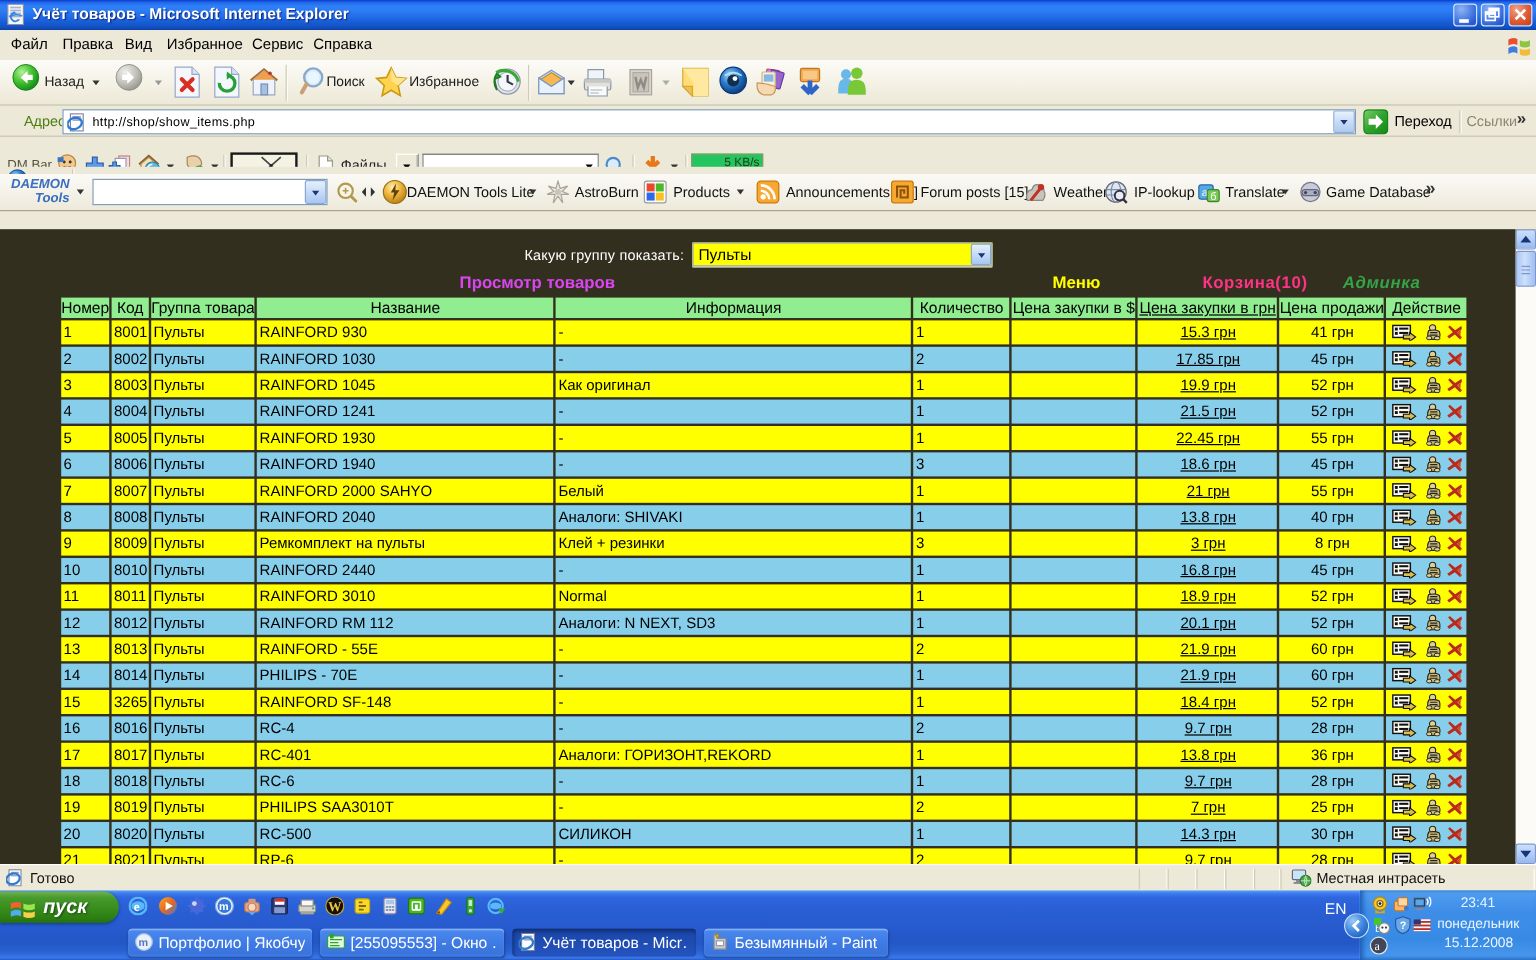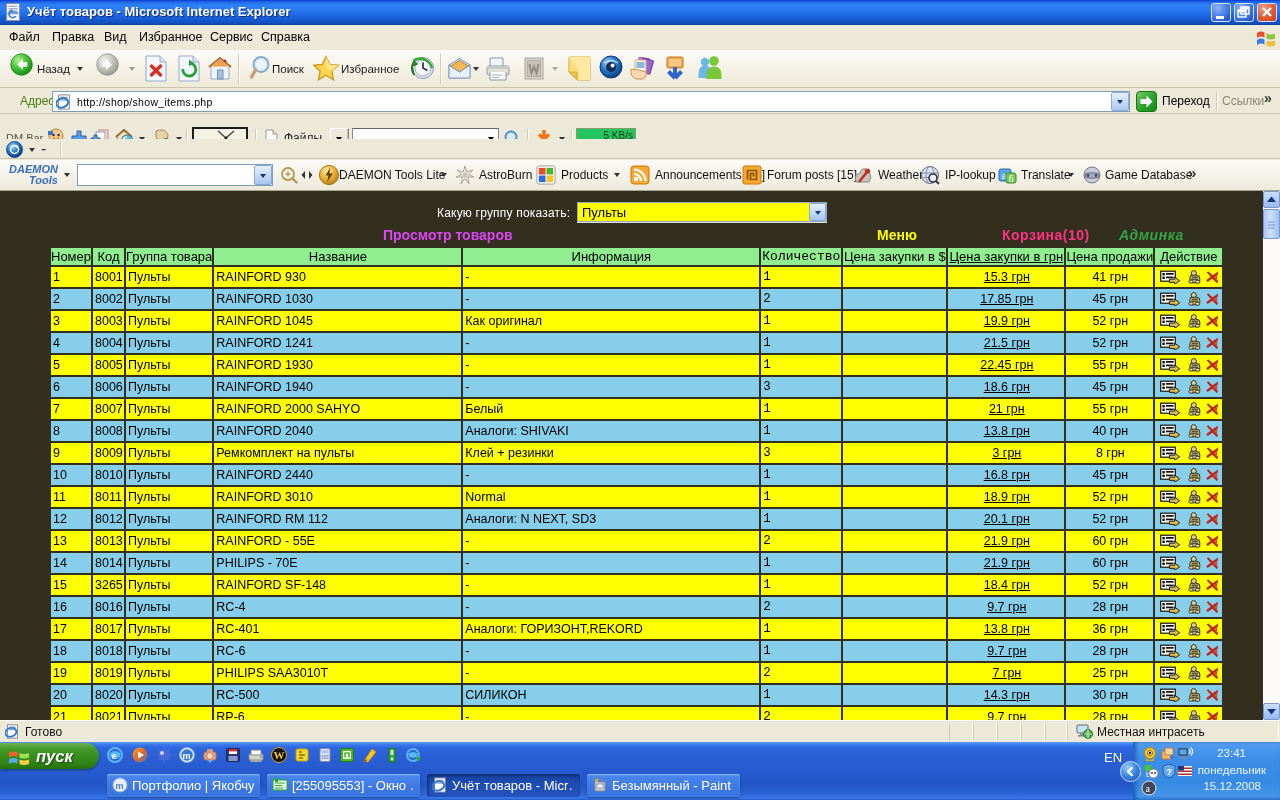--- a/index.html
+++ b/index.html
@@ -23,40 +23,40 @@
 .vsep{position:absolute;width:2px;border-left:1px solid #CFCBB8;border-right:1px solid #FDFDF8;}
 
 #addrbar{position:absolute;left:0;top:89px;width:1280px;height:25px;background:#ECE9D8;border-bottom:1px solid #C8C4B0;font-size:12px;}
 #addrinput{position:absolute;left:52px;top:2px;width:1078px;height:21px;background:#fff;border:1px solid #7f9db9;}
 #addrdrop{position:absolute;right:0px;top:0px;width:18px;height:19px;background:linear-gradient(180deg,#E9F2FD,#C9DCF5 50%,#ADC8EE);border:1px solid #8CACD8;border-radius:2px;}
 
 #dmbar{position:absolute;left:0;top:115px;width:1280px;height:23px;background:#ECE9D8;border-bottom:1px solid #C8C4B0;font-size:12px;color:#222;margin-top:12px;}
 
 #dlrow{position:absolute;left:0;top:139px;width:1280px;height:20px;background:#ECE9D8;border-bottom:1px solid #C8C4B0;}
 
-#dtbar{position:absolute;left:0;top:160px;width:1280px;height:31px;background:linear-gradient(180deg,#FBFAF6,#EDEADB);border-bottom:1px solid #A8A490;font-size:12px;color:#111;}
+#dtbar{position:absolute;left:0;top:145px;width:1280px;height:31px;background:linear-gradient(180deg,#FBFAF6,#EDEADB);border-bottom:1px solid #A8A490;font-size:12px;color:#111;}
 .dtlabel{position:absolute;top:8px;}
 
 #content{position:absolute;left:0;top:191px;width:1280px;height:529px;background:#322F1E;overflow:hidden;}
 #vscroll{position:absolute;right:0;top:0;width:17px;height:529px;background:#FCFBF8;}
 .sarrow{position:absolute;left:0;width:17px;height:17px;background:linear-gradient(180deg,#CCDEFB,#B4CEF6 50%,#97B9EE);border:1px solid #7A98CE;border-radius:2px;}
 #sthumb{position:absolute;left:0;top:18px;width:17px;height:30px;background:linear-gradient(90deg,#ABC7F5,#CEE0FB 45%,#9FBEF0);border:1px solid #7A98CE;border-radius:2px;}
 #grouplabel{position:absolute;left:437px;top:15px;letter-spacing:0.2px;color:#FFF;font-size:12px;}
 #groupsel{position:absolute;left:577px;top:11px;width:250px;height:20px;background:#FFFF00;border:1px solid #96A8C0;box-shadow:0 1px 0 rgba(255,255,255,0.85);}
 #groupsel .seltext{position:absolute;left:4px;top:2px;color:#000;font-size:13px;}
 .selbtn{position:absolute;right:0px;top:0px;width:17px;height:18px;background:linear-gradient(180deg,#E6F0FD,#CADDF7 45%,#A9C6F0);border:1px solid #86A7D8;border-radius:2px;}
 #linksrow{position:absolute;left:0;top:36px;width:1263px;height:16px;font-size:14px;font-weight:bold;}
 
 #tbl{position:absolute;left:49px;top:55px;border-collapse:separate;border-spacing:2px;color:#000;table-layout:fixed;}
 #tbl td{padding:0 1px 0 2px;height:20px;font-size:12.5px;overflow:hidden;white-space:nowrap;}
 #tbl th{padding:0;height:17px;font-size:13px;font-weight:normal;background:#90EE90;text-align:center;overflow:hidden;white-space:nowrap;}
 #tbl tr.y td{background:#FFFF00;}
 #tbl tr.b td{background:#87CEEB;}
 .c1{width:40px;} .c2{width:31px;} .c3{width:86px;} .c4{width:247px;} .c5{width:296px;}
-.c6{width:80px;font-family:Liberation Mono, monospace;} .c7{width:103px;} .c8{width:116px;text-align:center;text-decoration:underline;} .c9{width:87px;text-align:center;} .c10{width:67px;text-align:center;padding:0!important;}
+.c6{width:80px;} .c7{width:103px;} .c8{width:116px;text-align:center;text-decoration:underline;} .c9{width:87px;text-align:center;} .c10{width:67px;text-align:center;padding:0!important;}
 .ai{vertical-align:middle;}
 
 #statusbar{position:absolute;left:0;top:720px;width:1280px;height:22px;background:#ECE9D8;font-size:12px;color:#111;border-top:1px solid #fff;}
 .spane{position:absolute;top:3px;height:17px;border-left:1px solid #CFCBB8;border-right:1px solid #FDFDF8;}
 
 #taskbar{position:absolute;left:0;top:742px;width:1280px;height:58px;overflow:hidden;
 background:linear-gradient(180deg,#5EA1F8 0%,#3E7CF0 4%,#2E66DF 10%,#2A5FD5 26%,#2659CC 58%,#2356C6 74%,#2962D2 88%,#3A77E8 97%,#2458C8 100%);}
 #startbtn{position:absolute;left:0;top:1px;width:99px;height:26px;border-radius:0 13px 13px 0;
 background:linear-gradient(180deg,#6FB254 0%,#479A2C 20%,#3A8F21 48%,#338618 68%,#2C7C11 88%,#256F08 100%);
 box-shadow:0 1px 3px #123d7a;color:#fff;font-weight:bold;font-style:italic;font-size:16.5px;}

